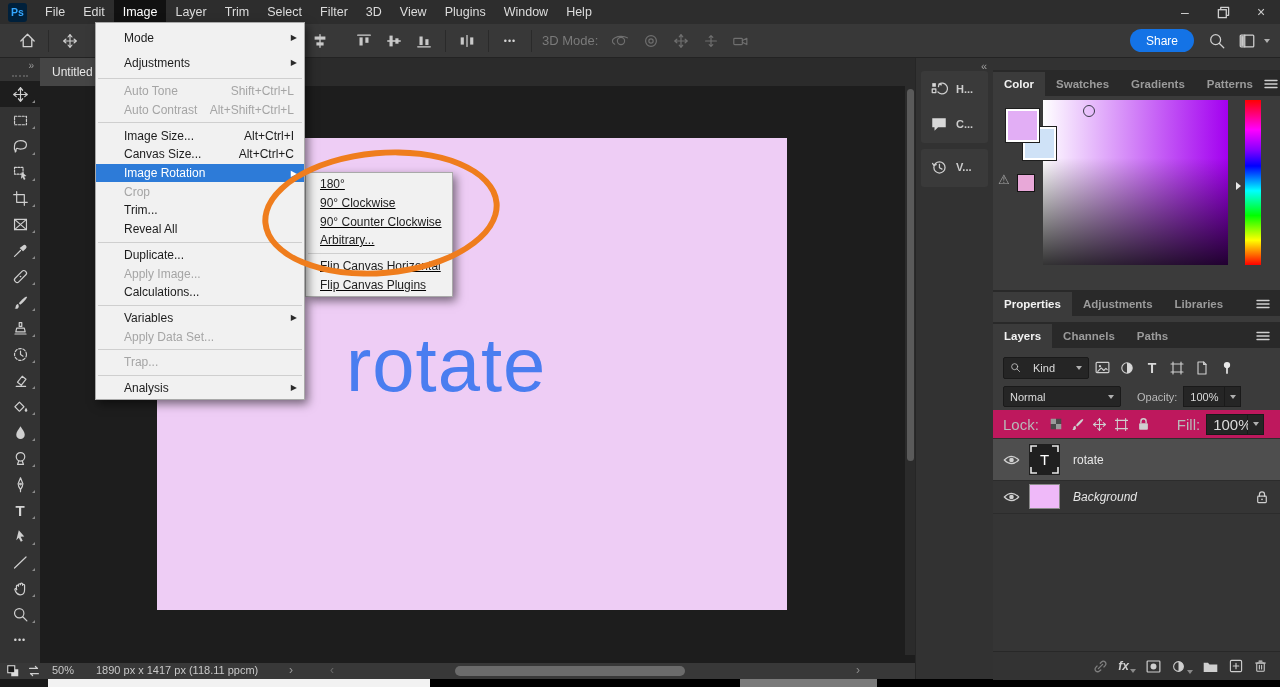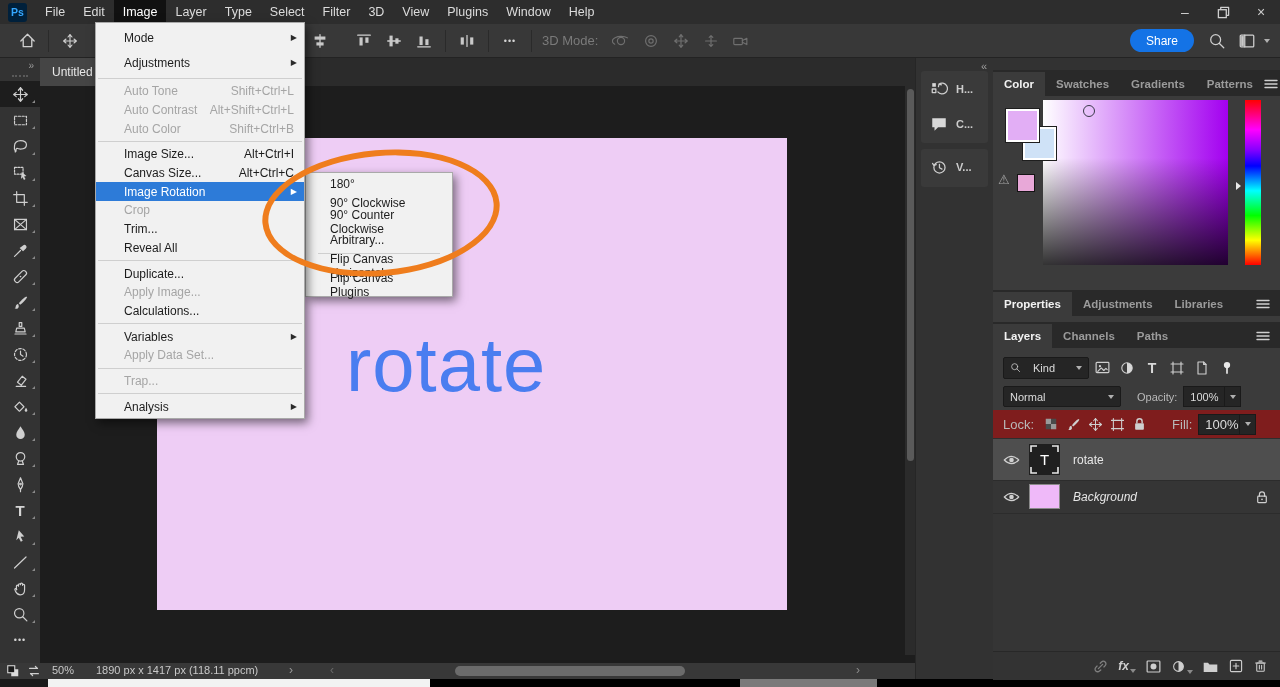--- a/index.html
+++ b/index.html
@@ -99,22 +99,22 @@
   .frow-ic{width:24px;height:24px;display:flex;align-items:center;justify-content:center;margin-left:1px;}
   .ftype{color:#d8d8d8;font-size:14px;font-weight:bold;}
 
   .blendrow{position:absolute;left:0;top:326px;width:287px;height:27px;background:#3b3b3b;display:flex;align-items:center;color:#b9b9b9;font-size:11px;}
   .blendbox{margin-left:10px;width:118px;height:21px;background:#252525;border:1px solid #1a1a1a;border-radius:2px;
             display:flex;align-items:center;padding:0 6px;color:#dcdcdc;box-sizing:border-box;}
   .blendbox .caret{margin-left:auto;}
   .valbox{height:21px;background:#252525;border:1px solid #1a1a1a;display:flex;align-items:center;padding:0 6px;color:#dcdcdc;box-sizing:border-box;}
   .chevbox{width:16px;height:21px;background:#252525;border:1px solid #1a1a1a;border-left:none;display:flex;align-items:center;justify-content:center;box-sizing:border-box;}
 
-  .lockrow{position:absolute;left:0;top:353px;width:287px;height:28px;background:#7f1d1d;border-bottom:1px solid #2e2e2e;
-           display:flex;align-items:center;color:#b9b9b9;font-size:13px;}
+  .lockrow{position:absolute;left:0;top:353px;width:287px;height:28px;background:#be185d;border-bottom:1px solid #2e2e2e;
+           display:flex;align-items:center;color:#b9b9b9;font-size:15px;}
   .lk-ic{width:22px;height:22px;display:flex;align-items:center;justify-content:center;}
 
   .layerlist{position:absolute;left:0;top:382px;width:287px;height:212px;background:#353535;}
   .lrow{position:absolute;left:0;width:287px;display:flex;align-items:center;border-bottom:1px solid #2c2c2c;color:#e6e6e6;font-size:12px;}
   .lrow.sel{background:#4e4e4e;}
   .eyecell{width:36px;display:flex;align-items:center;justify-content:center;}
   .tthumb{position:relative;width:31px;height:31px;background:#1f1f1f;display:flex;align-items:center;justify-content:center;color:#fff;font-size:15px;}
   .bgthumb{width:31px;height:25px;background:#efb9f9;border:1px solid #8a8a8a;box-sizing:border-box;}
   .lname{margin-left:13px;}
   .lname.italic{font-style:italic;}
@@ -129,38 +129,38 @@
         box-shadow:3px 4px 9px rgba(0,0,0,.5);z-index:40;padding:2px 0;box-sizing:border-box;}
   .mi{position:relative;height:18.7px;display:flex;align-items:center;padding:0 10px 0 28px;font-size:12px;color:#1c1c1c;}
   .mi.tall{height:25px;}
   .mi .sc{margin-left:auto;}
   .mi .arr{position:absolute;right:7px;font-size:8px;color:#2a2a2a;}
   .mi.dis{color:#a5a5a5;}
   .mi.hl{background:#2d7bd8;color:#fff;}
   .mi.hl .arr{color:#fff;}
   .msep{height:1px;background:#cfcfcf;margin:3px 2px;}
   .submenu{position:absolute;left:305px;top:172px;width:148px;background:#f1f1f1;border:1px solid #a9a9a9;
-           box-shadow:3px 4px 9px rgba(0,0,0,.5);z-index:39;padding:2px 10px;box-sizing:border-box;}
+           box-shadow:3px 4px 9px rgba(0,0,0,.5);z-index:39;padding:2px 0;box-sizing:border-box;text-decoration:underline;}
   .smi{height:18.7px;display:flex;align-items:center;padding:0 10px 0 14px;font-size:12px;color:#1c1c1c;}
 
   .annotation{position:absolute;left:262px;top:150px;width:226px;height:114px;border:6px solid #ef7d1d;
               border-radius:50%;transform:rotate(-5deg);z-index:45;pointer-events:none;}
 </style>
 </head>
 <body>
 
 <div class="app">
 
   <div class="menubar">
     <div class="pslogo">Ps</div>
     <div class="mbi">File</div>
     <div class="mbi">Edit</div>
     <div class="mbi active">Image</div>
     <div class="mbi">Layer</div>
-    <div class="mbi">Type</div>
+    <div class="mbi">Trim</div>
     <div class="mbi">Select</div>
     <div class="mbi">Filter</div>
     <div class="mbi">3D</div>
     <div class="mbi">View</div>
     <div class="mbi">Plugins</div>
     <div class="mbi">Window</div>
     <div class="mbi">Help</div>
     <div class="wctrls">
       <span class="wc">–</span>
       <span class="wc">
@@ -718,24 +718,20 @@
     </div>
     <div class="msep"></div>
     <div class="mi dis">
       <span>Auto Tone</span>
         <span class="sc">Shift+Ctrl+L</span>
     </div>
     <div class="mi dis">
       <span>Auto Contrast</span>
         <span class="sc">Alt+Shift+Ctrl+L</span>
     </div>
-    <div class="mi dis">
-      <span>Auto Color</span>
-        <span class="sc">Shift+Ctrl+B</span>
-    </div>
     <div class="msep"></div>
     <div class="mi">
       <span>Image Size...</span>
         <span class="sc">Alt+Ctrl+I</span>
     </div>
     <div class="mi">
       <span>Canvas Size...</span>
         <span class="sc">Alt+Ctrl+C</span>
     </div>
     <div class="mi hl">

